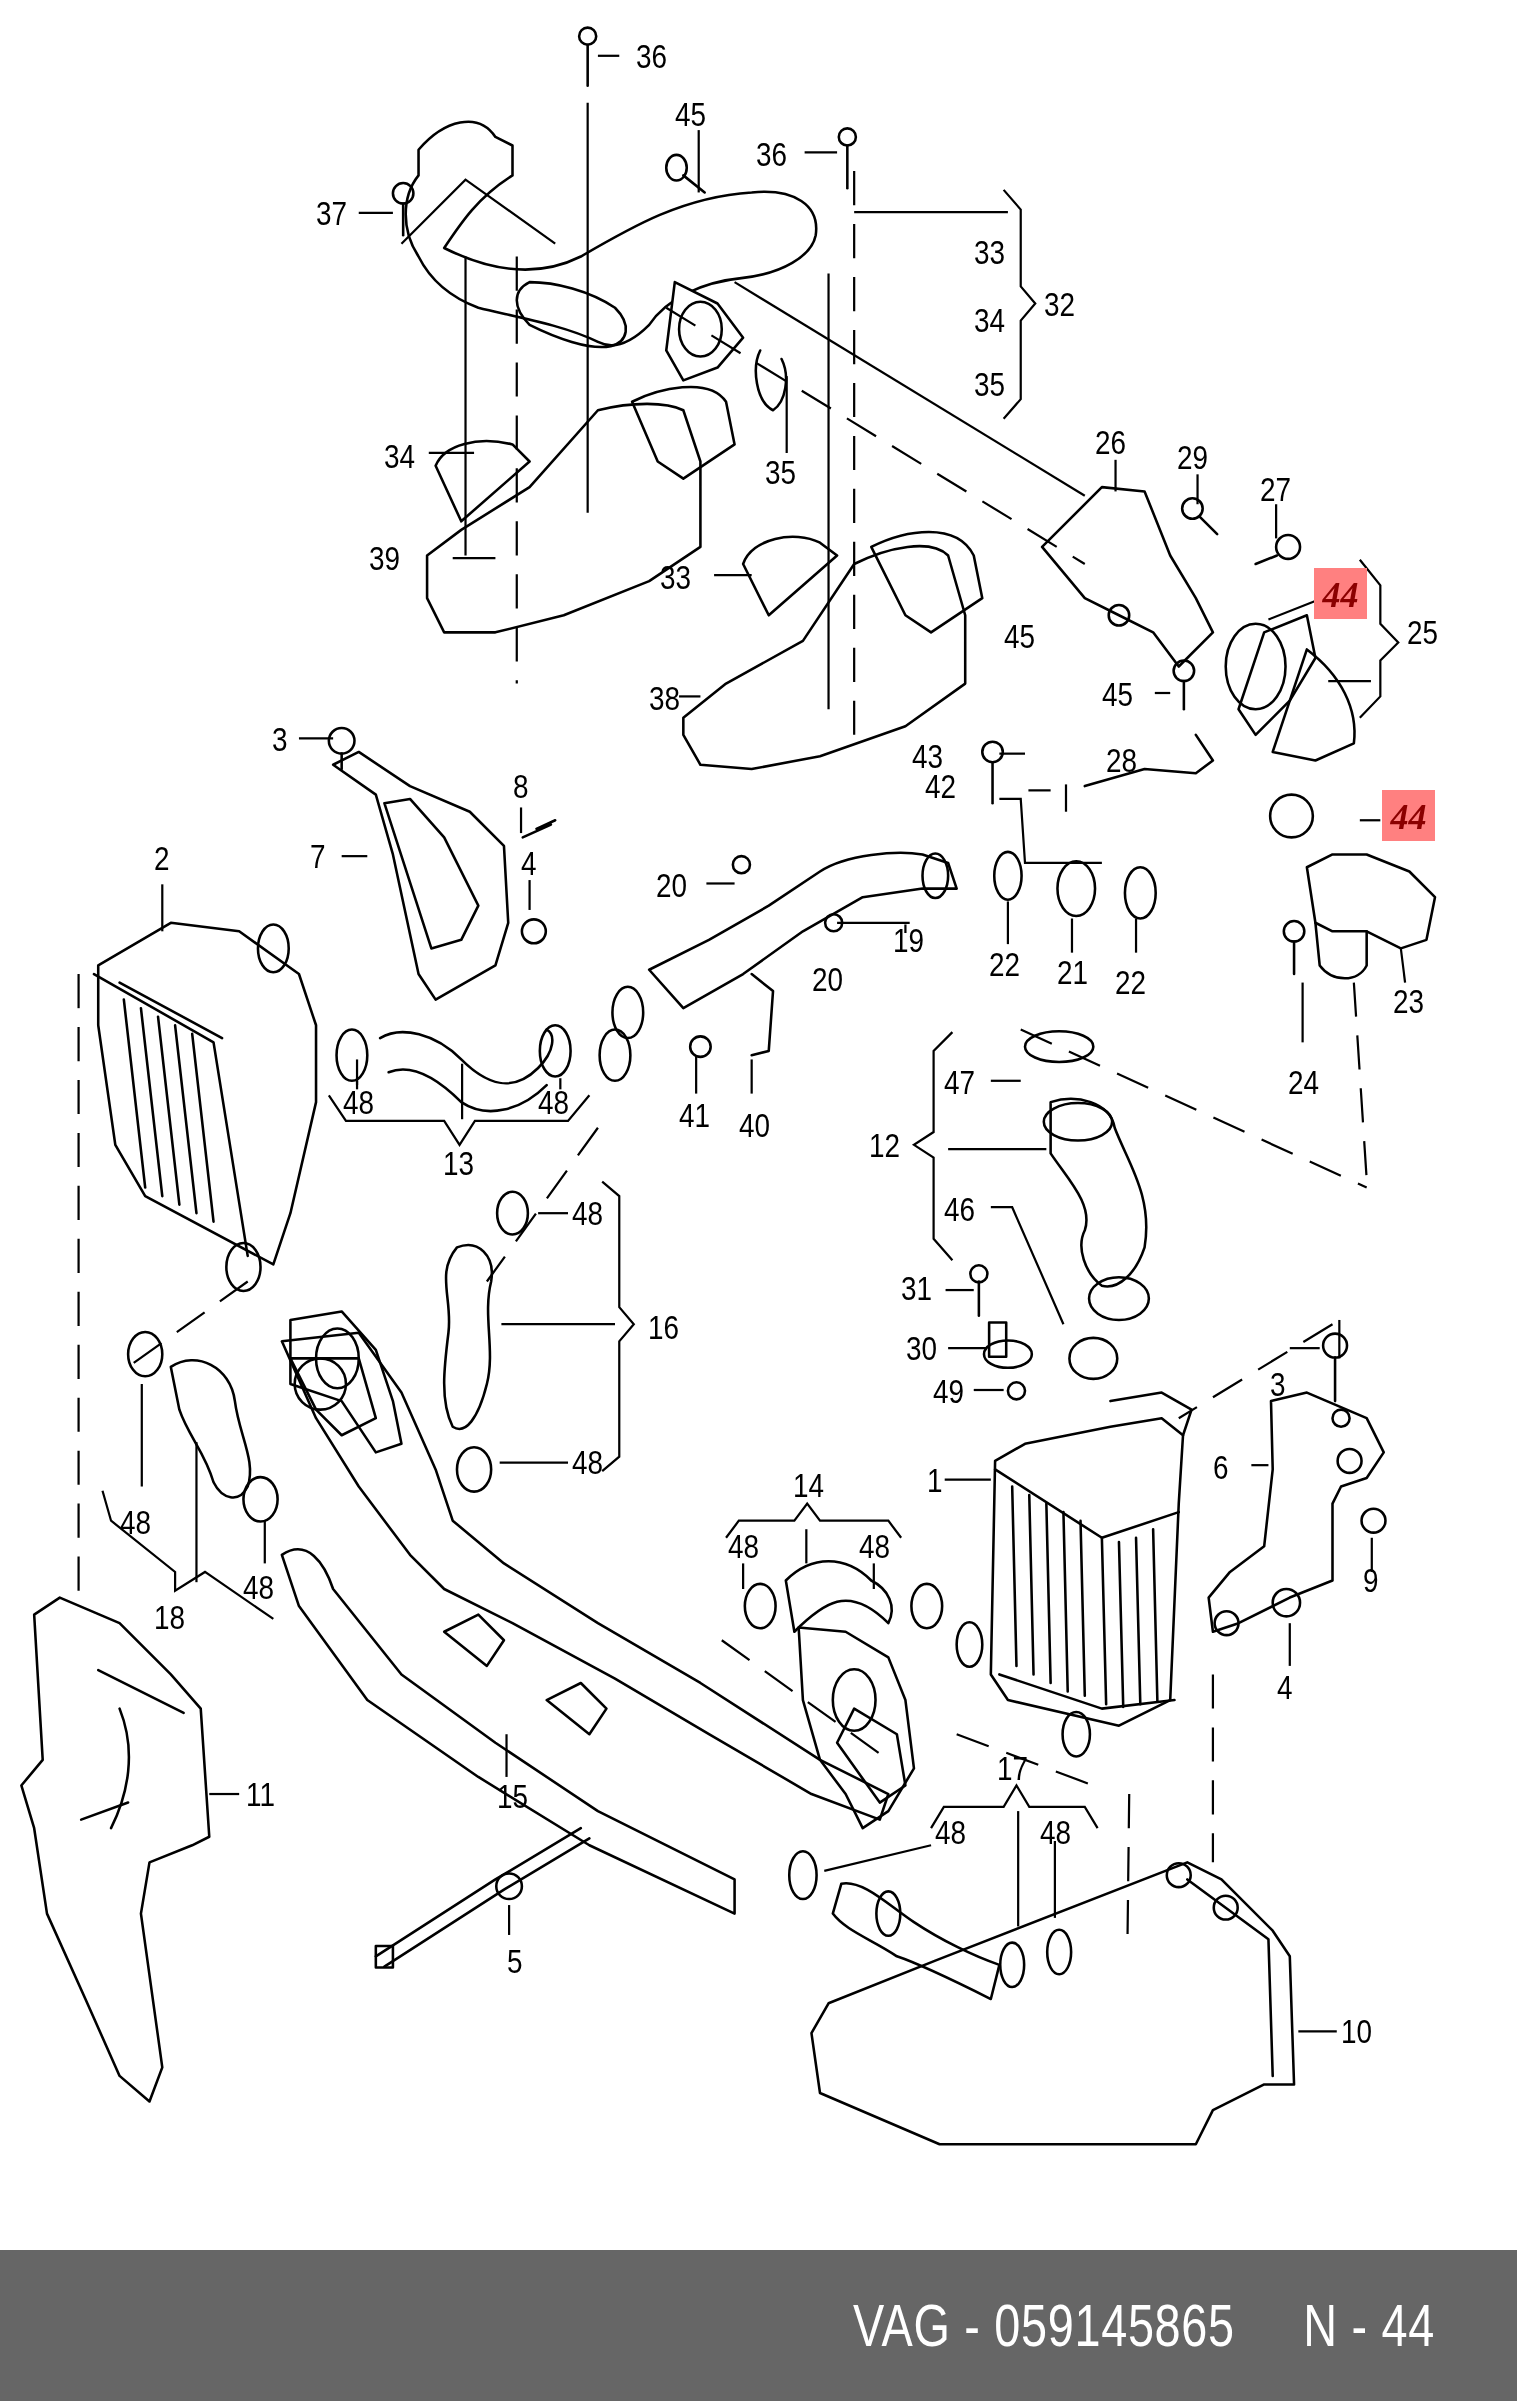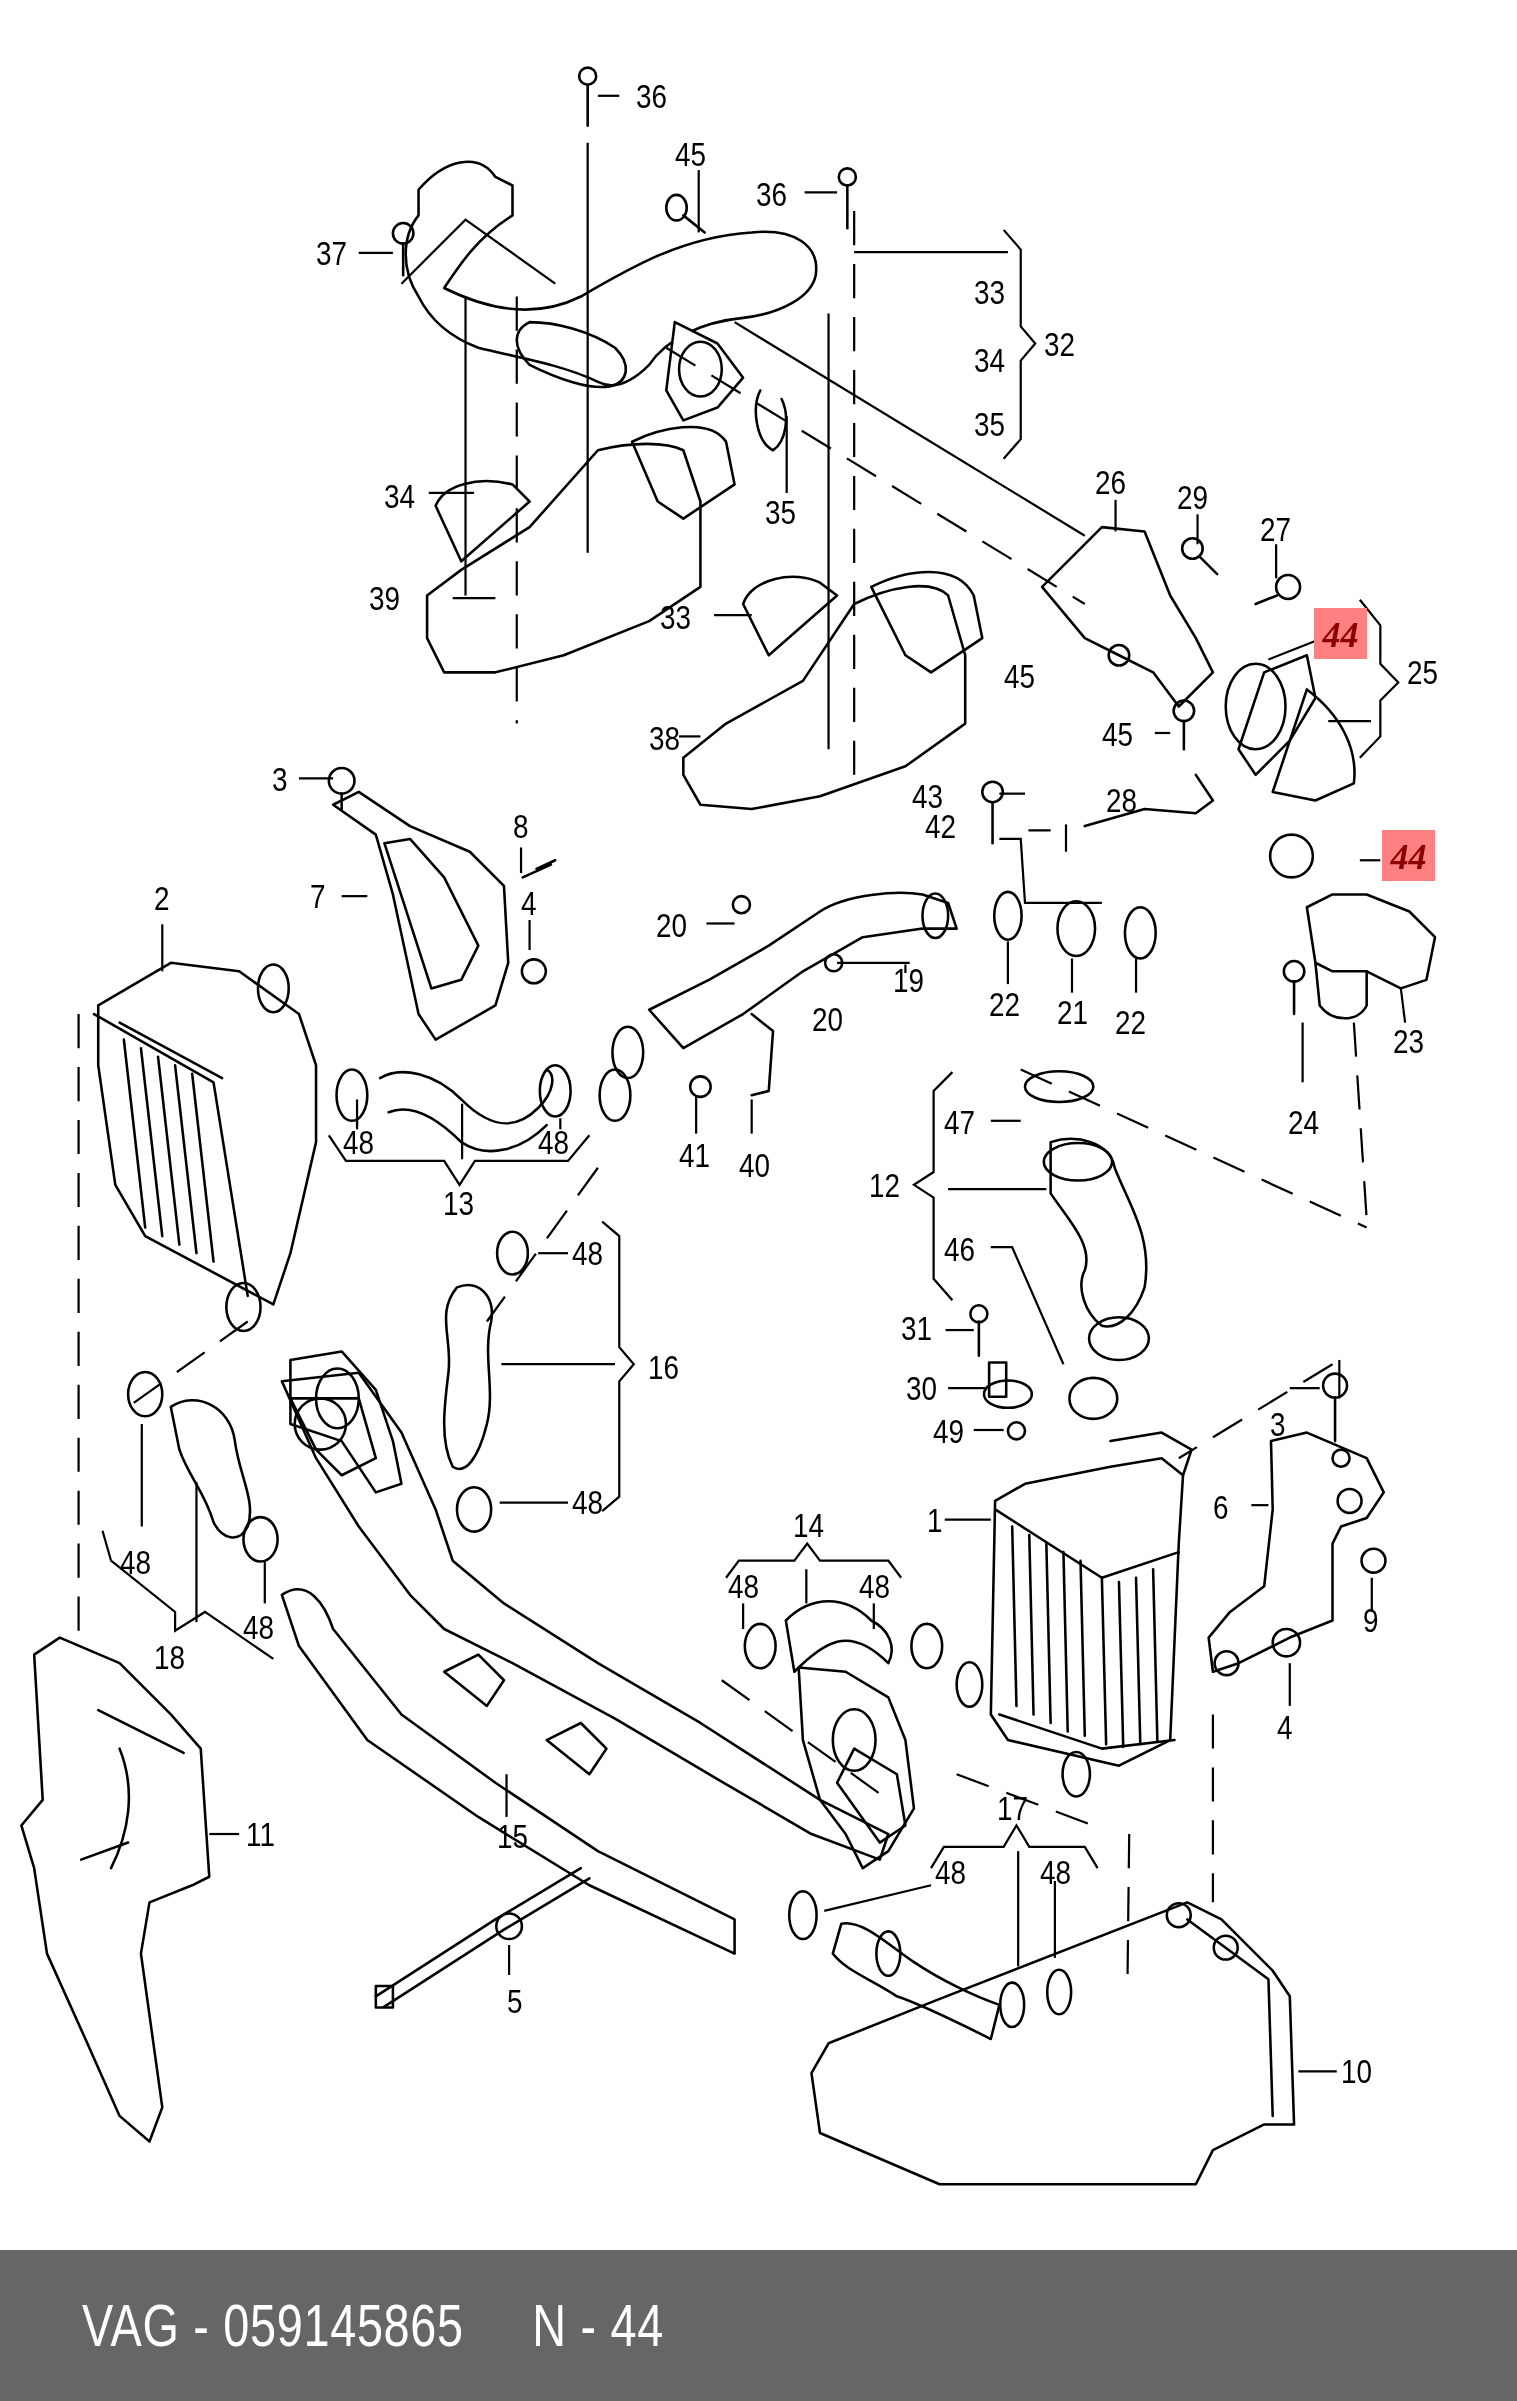--- a/index.html
+++ b/index.html
@@ -1,30 +1,30 @@
 <!DOCTYPE html>
 <html style="font-size:13.7px"><head>
 <meta charset="utf-8">
 <style>
   html, body { margin: 0; padding: 0; background: #ffffff; }
   body { width: 1517px; height: 2401px; position: relative; overflow: hidden;
          font-family: "DejaVu Sans Condensed", "DejaVu Sans", sans-serif; }
-  #diagram { position: absolute; left: 0; top: 0; width: 1264px; height: 2247px; background: #fff; margin-top: 40px; }
+  #diagram { position: absolute; left: 0; top: 0; width: 1264px; height: 2247px; background: #fff; }
   #diagram svg { position: absolute; left: 0; top: 0; }
   .part { fill: none; stroke: #000; stroke-width: 3; stroke-linejoin: round; stroke-linecap: round; }
   .part-fill { fill: #fff; stroke: #000; stroke-width: 3; stroke-linejoin: round; }
   .leader { stroke: #000; stroke-width: 2.6; fill: none; }
   .dash { stroke: #000; stroke-width: 2.6; fill: none; stroke-dasharray: 40 22; }
   .callout { position: absolute; font-family: "Liberation Sans Narrow", "Liberation Sans", sans-serif;
              font-size: 34px; color: #000; line-height: 1; transform: scaleX(0.82); transform-origin: left top;
              white-space: nowrap; cursor: pointer; }
   .callout.hl { background: #ff8080; color: #8b0000; padding: 8.5px 8.5px 6.8px 8.5px; font-style: italic;
                 font-family: "Liberation Serif", serif; font-weight: bold; transform: none; font-size: 36px; }
   #footer { position: absolute; left: 0; top: 2250px; width: 1517px; height: 151px; background: #666666;
-            display: flex; align-items: center; justify-content: flex-start; }
+            display: flex; align-items: center; justify-content: flex-end; }
   #footer-text { color: #ffffff; font-family: "Liberation Sans Narrow", "Liberation Sans", sans-serif;
                  font-size: 60px; letter-spacing: 0.9px; transform: scaleX(0.78); white-space: pre; }
 </style>
 </head>
 <body>
 
 <div id="diagram">
   <svg width="1517" height="2247" viewBox="0 0 1776 2630">
 
     <g>

